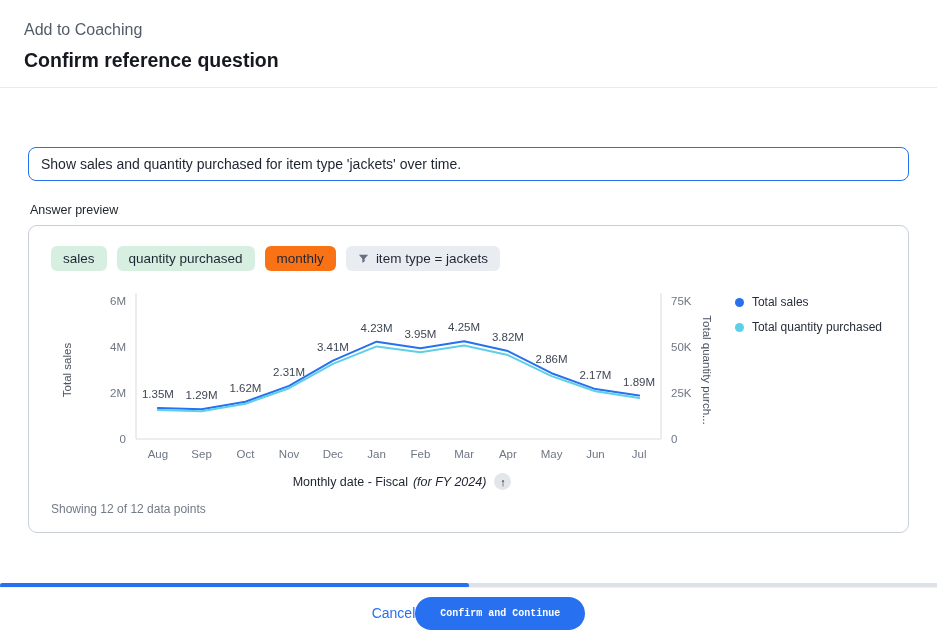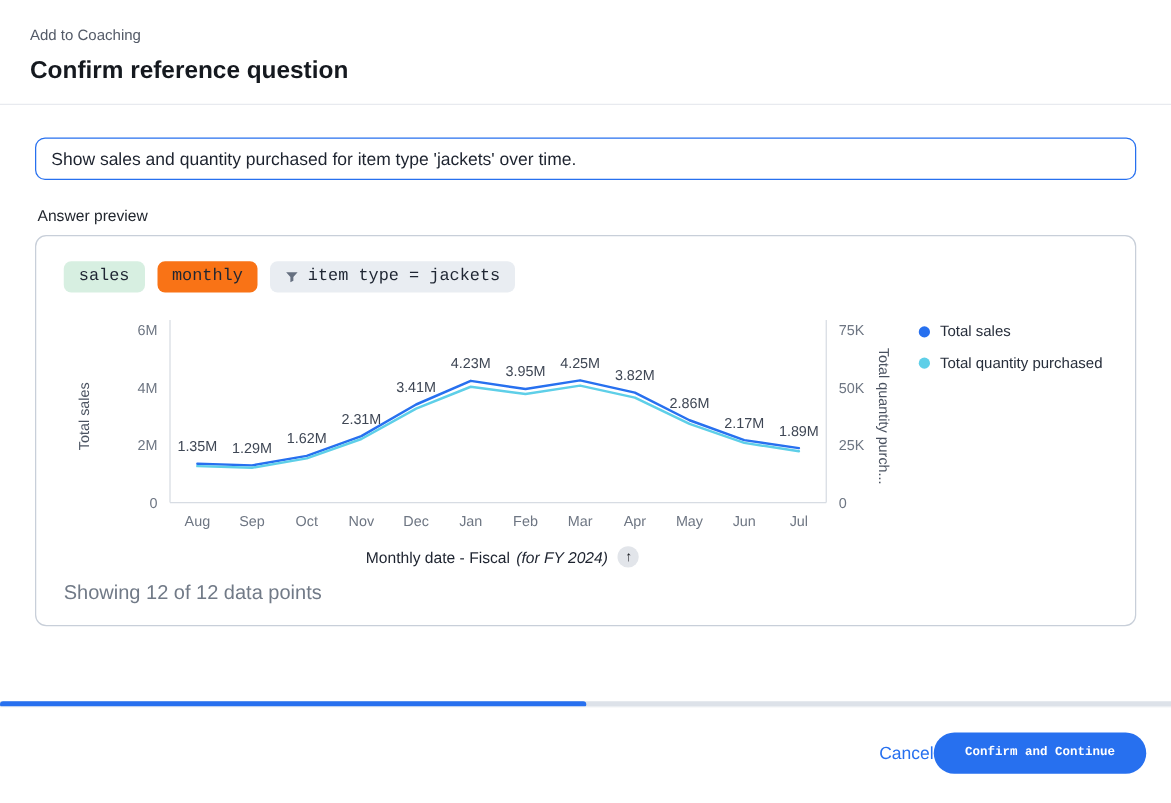--- a/index.html
+++ b/index.html
@@ -6,38 +6,38 @@
   html,body { margin:0; padding:0; }
   body {
     width:937px; height:642px; overflow:hidden;
     background:#ffffff; color:#1d232f;
     font-family:"Liberation Sans", sans-serif;
   }
   .page { width:937px; height:642px; display:flex; flex-direction:column; background:#fff; }
 
   
   .header { padding:21px 24px 15px; }
-  .eyebrow { font-size:12px; color:#545b68; }
+  .eyebrow { font-size:16px; color:#545b68; }
   .title { font-size:19.5px; font-weight:700; margin-top:10px; color:#15191f; }
   .divider { border-top:1px solid #e8eaef; }
 
   
   main { flex:1; padding:26px 28px 0; }
   .field-label { font-size:12.5px; color:#22272f; margin:0 0 9px 7px; }
   .ref-input {
     display:block; width:100%; border:1.5px solid #2770ef; border-radius:8px;
     padding:8px 12px; font-size:14px; color:#1d232f; outline:none;
-    font-family:"Liberation Sans", sans-serif; background:#fff;
+    font-family:"Liberation Sans", sans-serif; background:#fff;margin-top:33px;
   }
   .preview-label { margin:22px 0 8px 2px; }
 
   .panel { border:1px solid #c8cfd9; border-radius:9px; padding:20px 22px 16px; background:#fff; }
 
   
-  .chips { display:flex; gap:10px; align-items:center;font-family:Liberation Mono, monospace; }
+  .chips { display:flex; gap:10px; align-items:center; }
   .chip {
     display:inline-flex; align-items:center; gap:7px;
     font-size:13.5px; color:#1f2633; padding:5px 12px; border-radius:6px;
     background:#e9edf2; cursor:pointer; white-space:nowrap;
   }
   .chip.measure { background:#d7efe1; }
   .chip.time { background:#f97316; }
 
   
   .chart-row { display:flex; margin-top:16px; }
@@ -56,27 +56,27 @@
   .sort-badge {
     width:17px; height:17px; border-radius:50%; background:#e2e5ea;
     display:inline-flex; align-items:center; justify-content:center;
     font-size:11px; color:#16181d; margin-left:3px; cursor:pointer;
   }
 
   .legend { margin-left:auto; margin-right:4px; padding-top:8px; display:flex; flex-direction:column; gap:11px; }
   .legend-item { display:flex; align-items:center; gap:8px; font-size:12px; color:#272e3b; cursor:pointer; }
   .dot { width:9px; height:9px; border-radius:50%; flex:0 0 auto; background:#999; }
 
-  .showing { font-size:16px; color:#717a87; margin-top:12px; }
+  .showing { font-size:12px; color:#717a87; margin-top:12px; }
 
   
   .progress-track { height:5px; background:#dde2e9; width:100%; }
   .progress-fill { height:100%; width:0; background:#2770ef; border-radius:3px; }
   footer {
-    height:76px; display:flex; align-items:center; justify-content:flex-end;
+    height:54px; display:flex; align-items:center; justify-content:center;
     padding:0 20px 4px 40px; background:#fff; box-shadow:0 -1px 0 #f0f2f5;
   }
   .cancel { color:#2770ef; font-size:14px; cursor:pointer; text-decoration:none; }
   .confirm-btn {
     background:#2770ef; color:#fff; border:none; border-radius:17px;
     height:33px; padding:0 25px; font-size:10px; font-weight:600; cursor:pointer;
     font-family:Liberation Mono, monospace;
   }
 </style>
 </head>
@@ -93,20 +93,23 @@
   <main>
     <input class="ref-input" type="text" value="Show sales and quantity purchased for item type 'jackets' over time." style="">
 
     <div class="field-label preview-label">Answer preview</div>
 
     <div class="panel">
 
       <div class="chips">
         <span class="chip measure">
           <span>sales</span>
+        </span>
+        <span class="chip measure">
+          <span>quantity purchased</span>
         </span>
         <span class="chip time">
           <span>monthly</span>
         </span>
         <span class="chip filter">
           <span style="display:inline-flex;">
             <svg width="11" height="11" viewBox="0 0 12 12">
                 <path d="M1 2h10L7.3 6.2v3.2L4.7 10.6V6.2L1 2z" fill="#667080"></path>
               </svg>
           </span>

